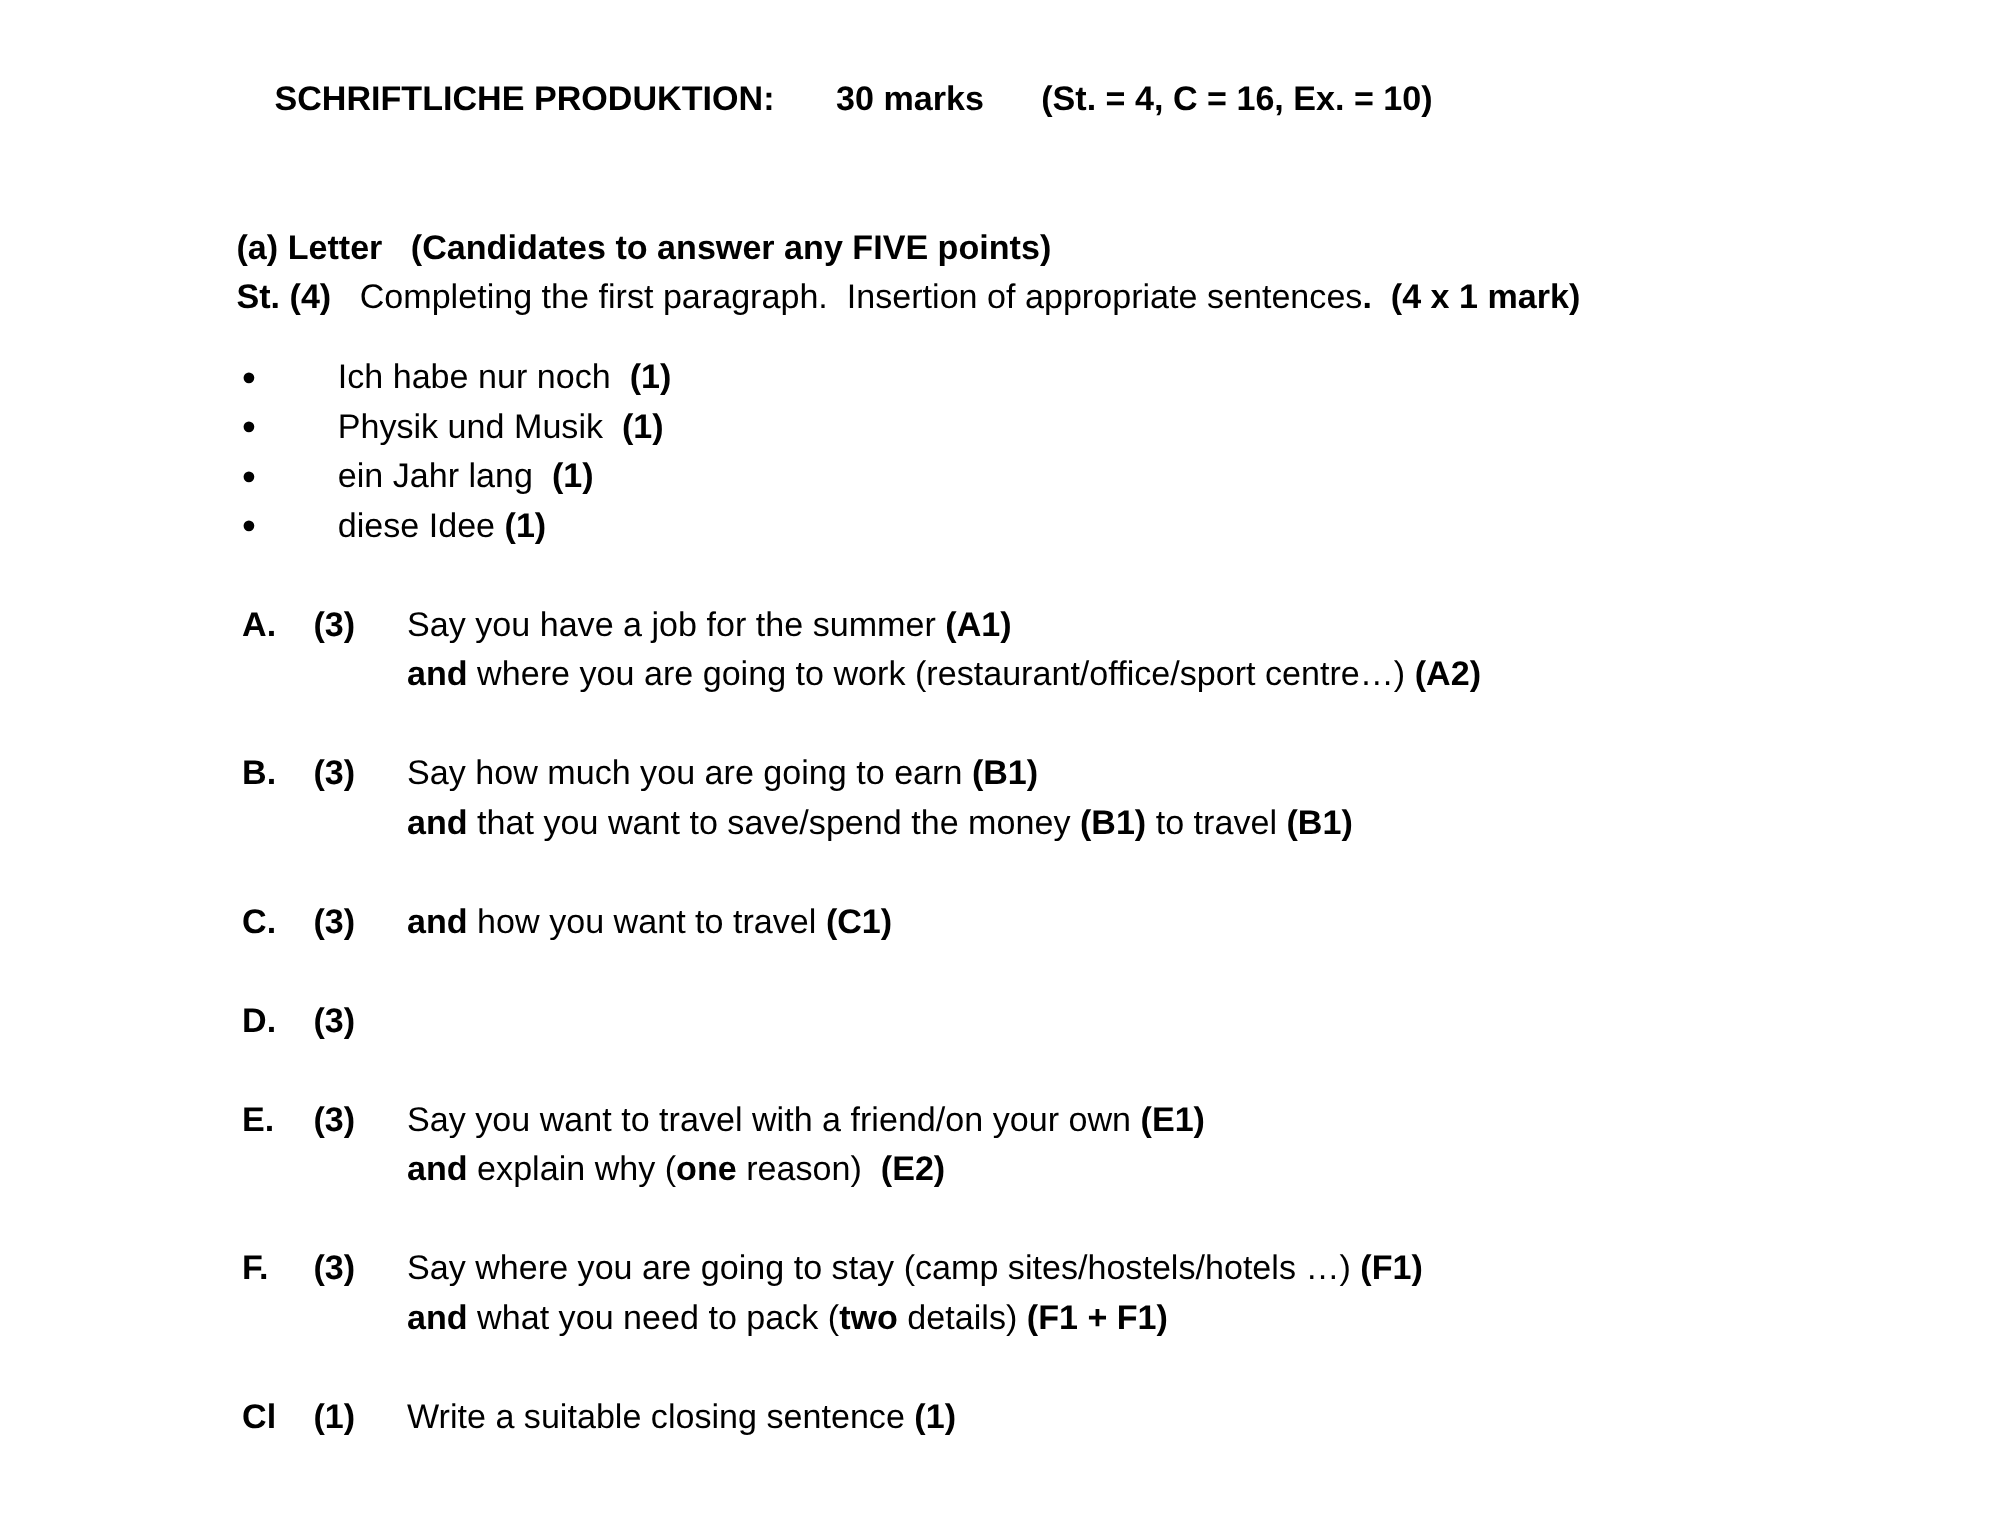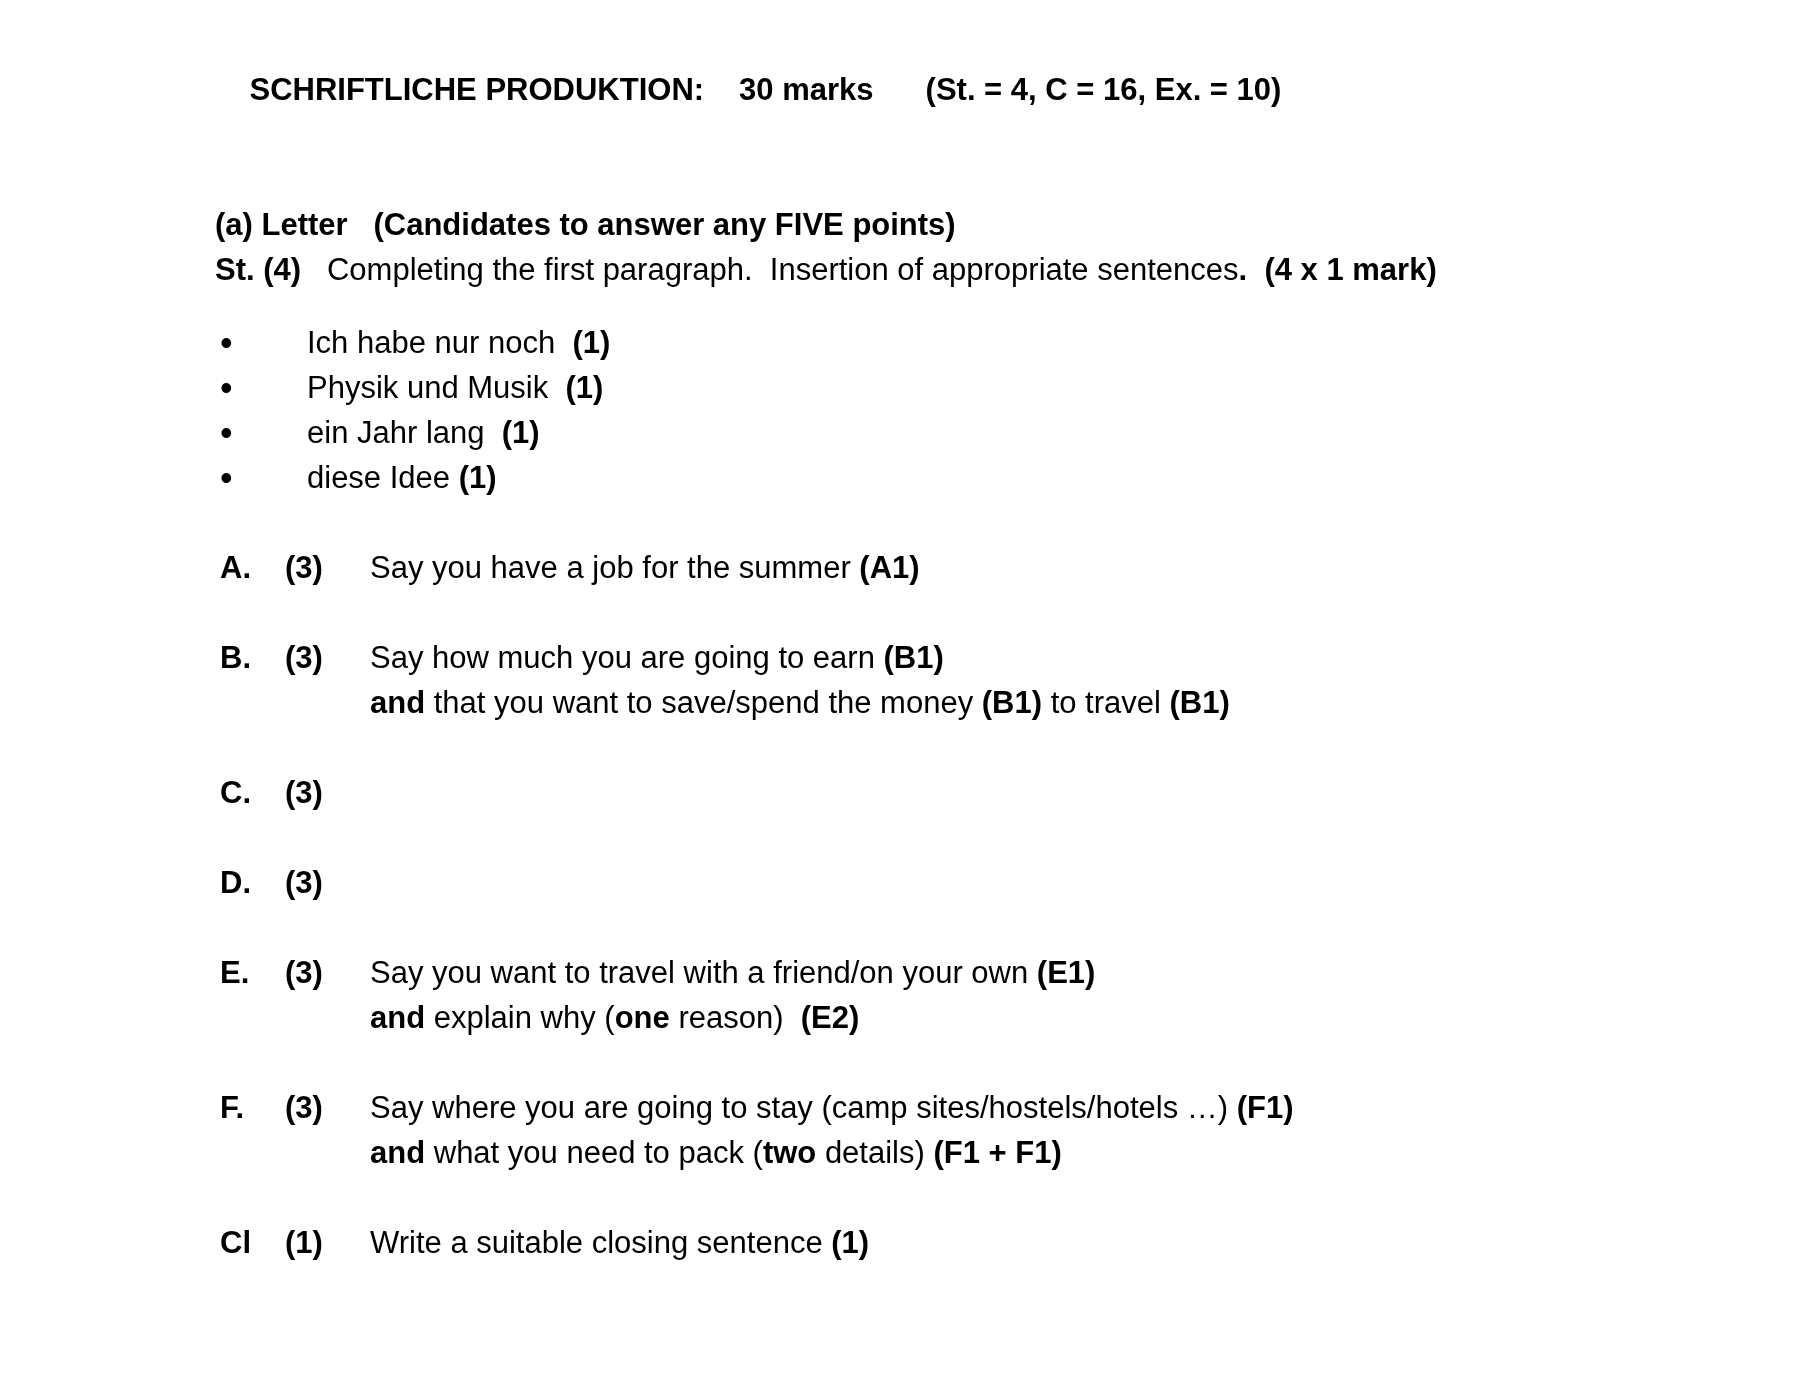--- a/index.html
+++ b/index.html
@@ -22,21 +22,21 @@
     text-underline-offset: 4px;
   }
 
   .line { white-space: pre-wrap; }
 
   .title-line {
     font-weight: 700;
     margin-bottom: 45px;
     white-space: pre;
   }
-  .title-marks { margin-left: 35px; }
+  .title-marks { margin-left: 56px; }
   .title-breakdown { margin-left: 52px; text-align: center; }
 
   .st-line { margin-bottom: 28px; }
 
   .bullet-list { margin-bottom: 45px; }
   .bullet-row {
     display: grid;
     grid-template-columns: 92px 1fr;
   }
   .bullet-glyph {
@@ -83,36 +83,38 @@
       <div class="bullet-glyph">•</div>
       <div class="line"><span>diese Idee </span><span class="b">(1)</span></div>
     </div>
   </div>
 
   <div class="section">
     <div class="col-label">A.</div>
     <div class="col-marks">(3)</div>
     <div class="col-text">
       <div class="line"><span>Say you have a job for the summer </span><span class="b">(A1)</span></div>
+      <div class="line"><span class="b">and</span><span> where you are going to work (restaurant/office/sport centre…) </span><span class="b">(A2)</span></div>
     </div>
   </div>
 
   <div class="section">
     <div class="col-label">B.</div>
     <div class="col-marks">(3)</div>
     <div class="col-text">
       <div class="line"><span>Say how much you are going to earn </span><span class="b">(B1)</span></div>
       <div class="line"><span class="b">and</span><span> that you want to save/spend the money </span><span class="b">(B1)</span><span> to travel </span><span class="b">(B1)</span></div>
     </div>
   </div>
 
   <div class="section">
     <div class="col-label">C.</div>
     <div class="col-marks">(3)</div>
     <div class="col-text">
+      <div class="line"><span class="b">and</span><span> how you want to travel </span><span class="b">(C1)</span></div>
     </div>
   </div>
 
   <div class="section">
     <div class="col-label">D.</div>
     <div class="col-marks">(3)</div>
     <div class="col-text">
     </div>
   </div>
 

